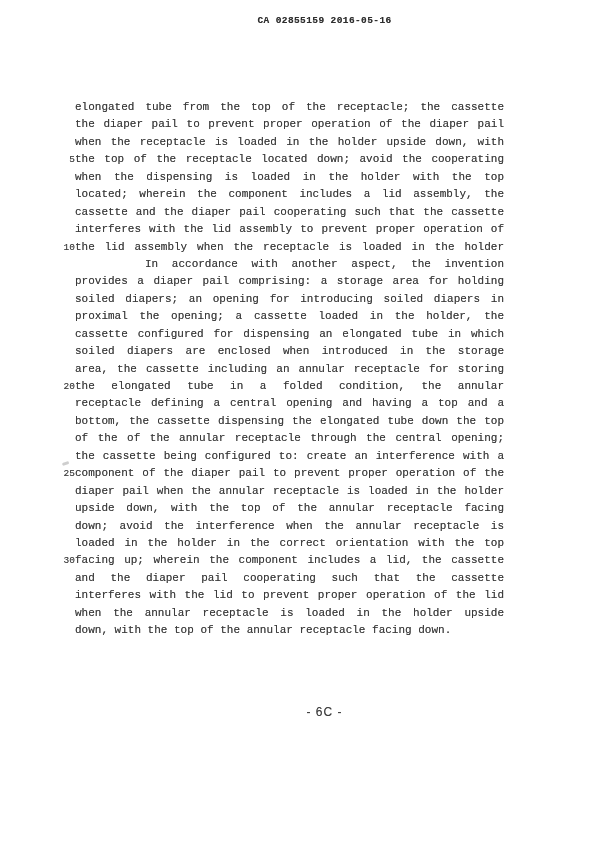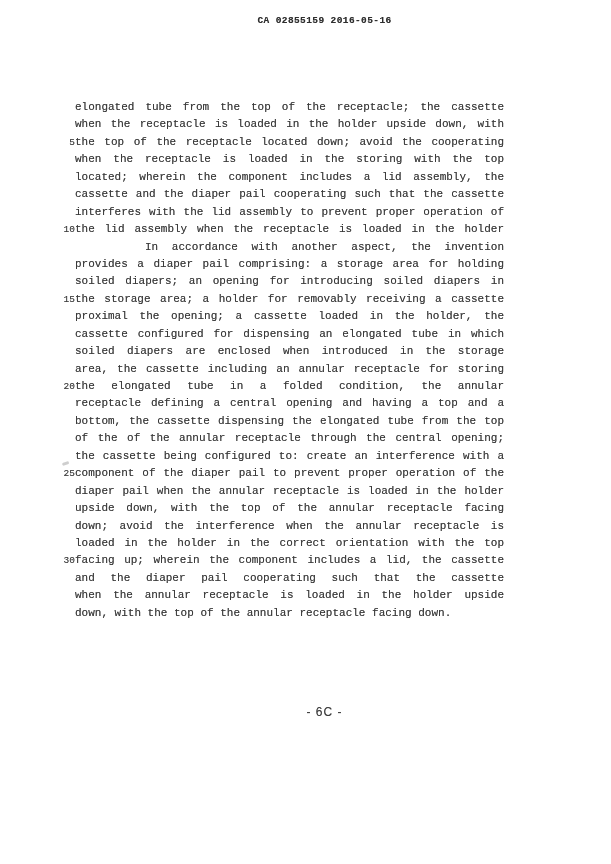--- a/index.html
+++ b/index.html
@@ -100,34 +100,38 @@
 <div class="page">
   <div class="doc-header">CA 02855159 2016-05-16</div>
 
   <div class="doc-body">
   <div class="line-row">
     <span class="line-num"></span>
     <span class="line-text justify">elongated tube from the top of the receptacle; the cassette</span>
   </div>
 
 
+  <div class="line-row">
+    <span class="line-num"></span>
+    <span class="line-text justify">the diaper pail to prevent proper operation of the diaper pail</span>
+  </div>
 
   <div class="line-row">
     <span class="line-num"></span>
     <span class="line-text justify">when the receptacle is loaded in the holder upside down, with</span>
   </div>
 
   <div class="line-row">
     <span class="line-num">5</span>
     <span class="line-text justify">the top of the receptacle located down; avoid the cooperating</span>
   </div>
 
   <div class="line-row">
     <span class="line-num"></span>
-    <span class="line-text justify">when the receptacle is loaded in the storing with the top</span>
+    <span class="line-text justify">when the dispensing is loaded in the holder with the top</span>
   </div>
 
   <div class="line-row">
     <span class="line-num"></span>
     <span class="line-text justify">located; wherein the component includes a lid assembly, the</span>
   </div>
 
   <div class="line-row">
     <span class="line-num"></span>
     <span class="line-text justify">cassette and the diaper pail cooperating such that the cassette</span>
@@ -152,24 +156,20 @@
   <div class="line-row">
     <span class="line-num"></span>
     <span class="line-text justify">provides a diaper pail comprising: a storage area for holding</span>
   </div>
 
   <div class="line-row">
     <span class="line-num"></span>
     <span class="line-text justify">soiled diapers; an opening for introducing soiled diapers in</span>
   </div>
 
-  <div class="line-row">
-    <span class="line-num">15</span>
-    <span class="line-text justify">the storage area; a holder for removably receiving a cassette</span>
-  </div>
 
   <div class="line-row">
     <span class="line-num"></span>
     <span class="line-text justify">proximal the opening; a cassette loaded in the holder, the</span>
   </div>
 
   <div class="line-row">
     <span class="line-num"></span>
     <span class="line-text justify">cassette configured for dispensing an elongated tube in which</span>
   </div>
@@ -189,21 +189,21 @@
     <span class="line-text justify">the elongated tube in a folded condition, the annular</span>
   </div>
 
   <div class="line-row">
     <span class="line-num"></span>
     <span class="line-text justify">receptacle defining a central opening and having a top and a</span>
   </div>
 
   <div class="line-row">
     <span class="line-num"></span>
-    <span class="line-text justify">bottom, the cassette dispensing the elongated tube from the top</span>
+    <span class="line-text justify">bottom, the cassette dispensing the elongated tube down the top</span>
   </div>
 
   <div class="line-row">
     <span class="line-num"></span>
     <span class="line-text justify">of the of the annular receptacle through the central opening;</span>
   </div>
 
   <div class="line-row">
     <span class="line-num"></span>
     <span class="line-text justify">the cassette being configured to: create an interference with a</span>
@@ -237,20 +237,24 @@
   <div class="line-row">
     <span class="line-num">30</span>
     <span class="line-text justify">facing up; wherein the component includes a lid, the cassette</span>
   </div>
 
   <div class="line-row">
     <span class="line-num"></span>
     <span class="line-text justify">and the diaper pail cooperating such that the cassette</span>
   </div>
 
+  <div class="line-row">
+    <span class="line-num"></span>
+    <span class="line-text justify">interferes with the lid to prevent proper operation of the lid</span>
+  </div>
 
   <div class="line-row">
     <span class="line-num"></span>
     <span class="line-text justify">when the annular receptacle is loaded in the holder upside</span>
   </div>
 
   <div class="line-row">
     <span class="line-num"></span>
     <span class="line-text">down, with the top of the annular receptacle facing down.</span>
   </div>

